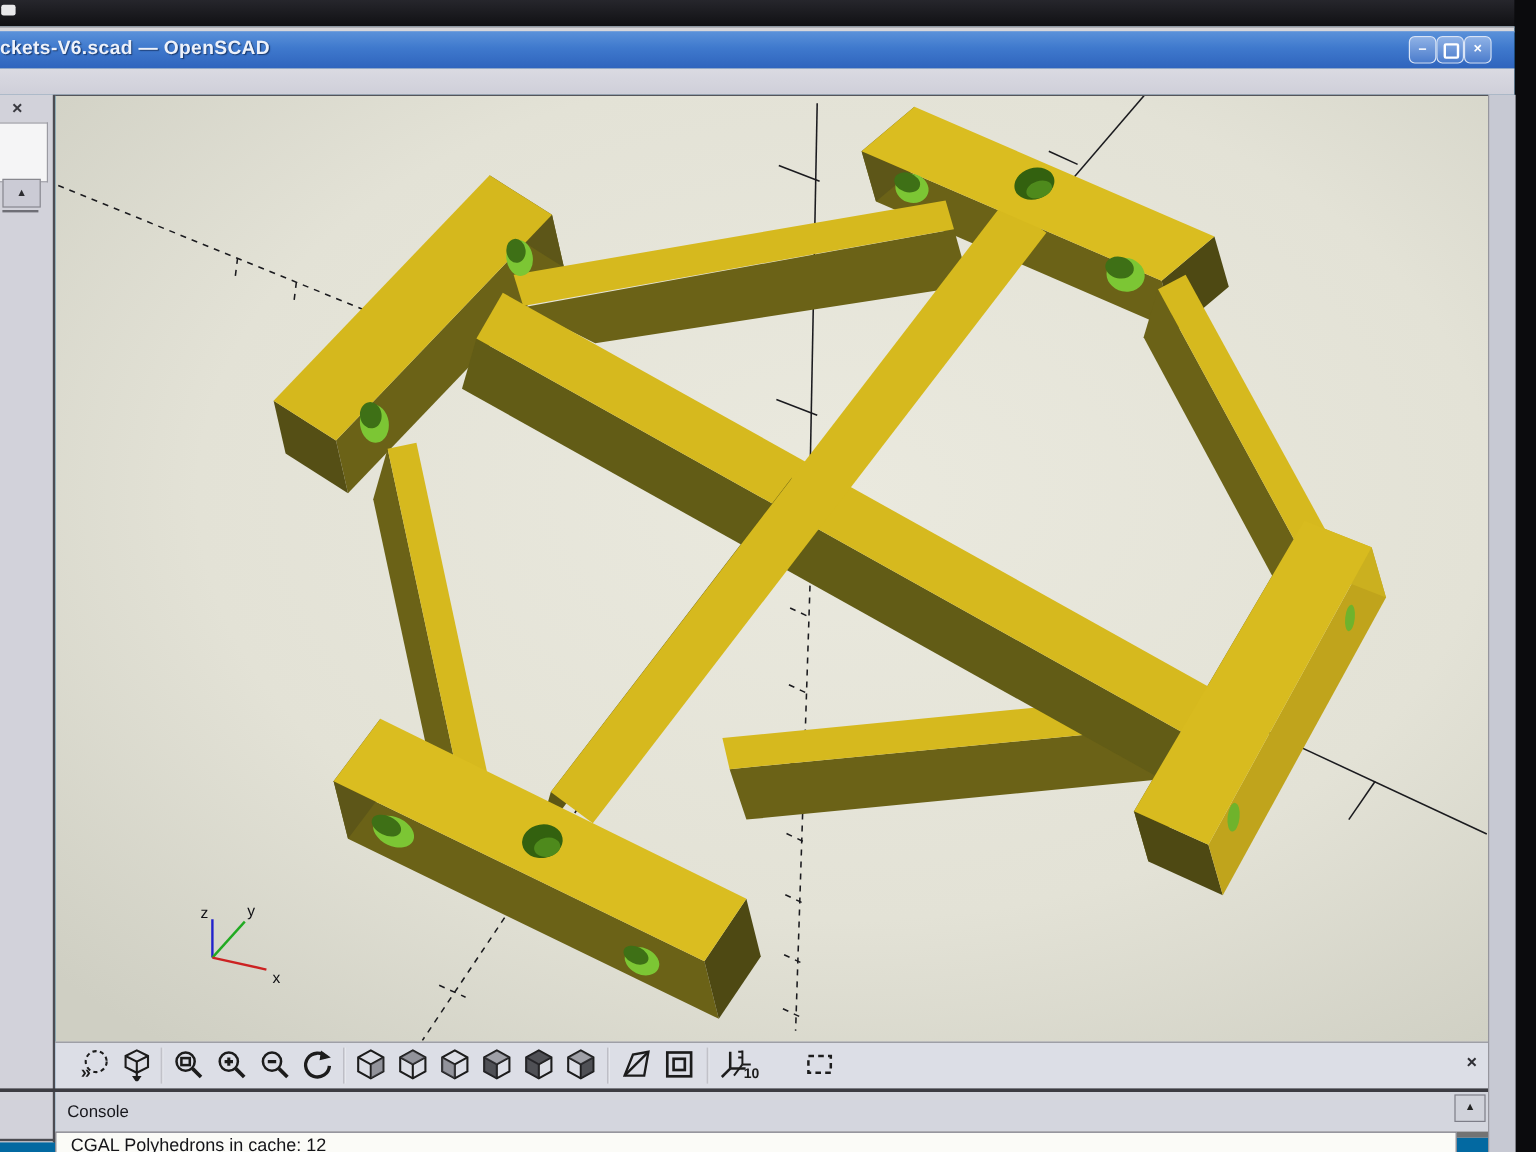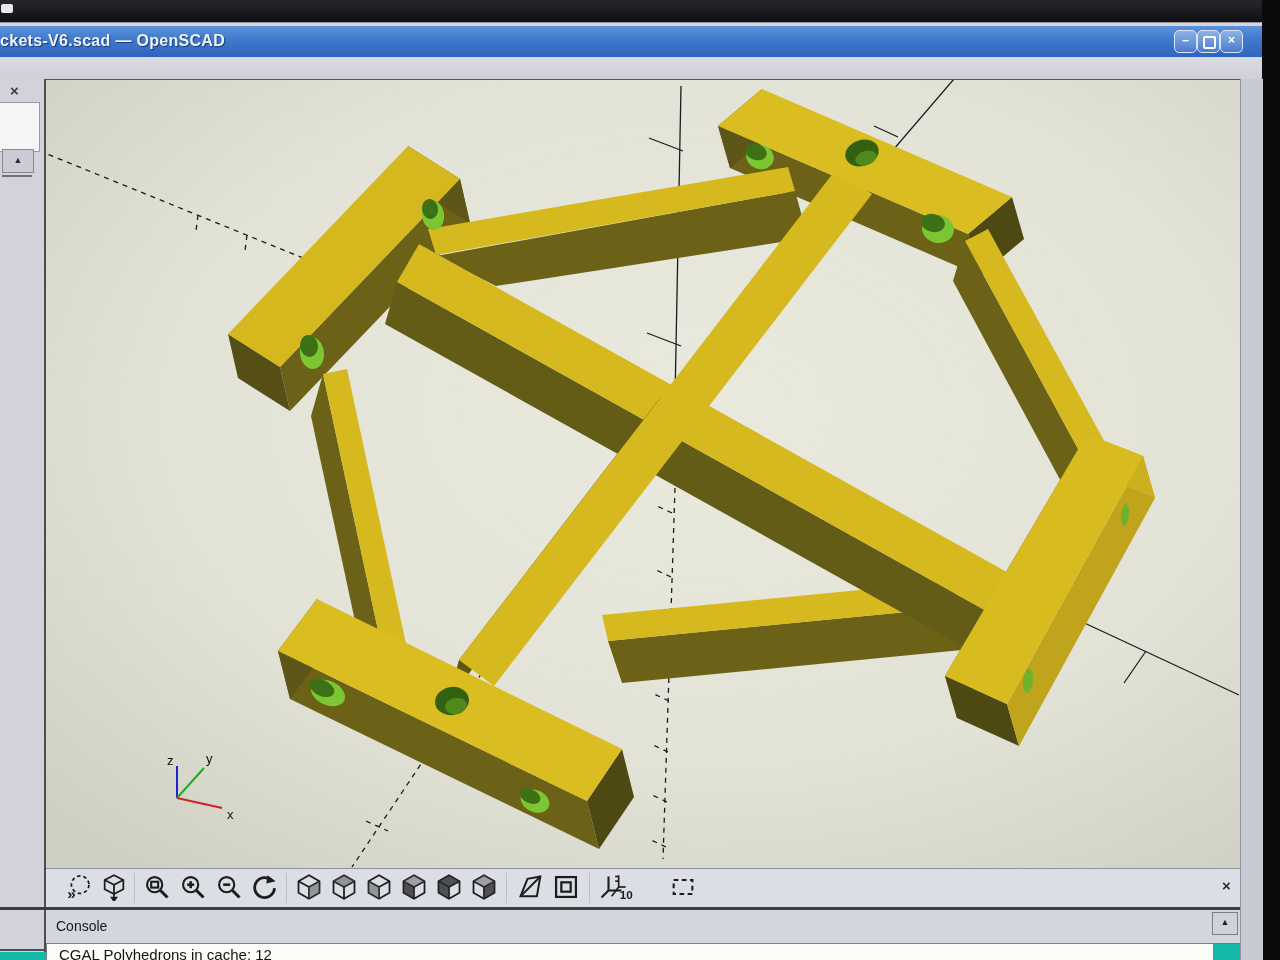--- a/index.html
+++ b/index.html
@@ -1,18 +1,18 @@
 <!DOCTYPE html>
 <html><head>
 <meta charset="utf-8">
 <style>
   html,body{margin:0;padding:0;width:1280px;height:960px;overflow:hidden;
     font-family:"Liberation Sans", sans-serif; background:#141417;}
   .abs{position:absolute;}
-  #stage{position:relative;width:1280px;height:960px;background:#14b8a6;text-decoration:underline;}
+  #stage{position:relative;width:1280px;height:960px;background:#0369a1;text-decoration:underline;}
 
   
   #bezel-top{left:0;top:0;width:1280px;height:22px;
     background:linear-gradient(180deg,#26262c,#101013);}
   #bezel-right{left:1262px;top:0;width:18px;height:960px;background:#0b0b0d;}
   #desktop-glyph{left:1px;top:4px;width:12px;height:9px;background:#e8e8ea;border-radius:2px;}
 
   
   #win-topedge{left:0;top:22px;width:1262px;height:4px;background:#d7d7db;border-top:1px solid #97979d;}
   #titlebar{left:0;top:26px;width:1262px;height:31px;
@@ -45,21 +45,21 @@
 
   
   #toolbar{left:46px;top:868px;width:1194px;height:39px;background:#dcdee6;border-top:1px solid #8f8f97;}
   .tbtn{top:3px;width:33px;height:33px;border:none;background:transparent;padding:1px;}
   .tbtn svg{width:28px;height:28px;}
   .tsep{top:4px;width:2px;height:30px;background:linear-gradient(90deg,#aeaeb6,#eef0f5);}
   #dock-close{left:1176px;top:8px;font-size:15px;color:#2e2e34;font-weight:bold;}
 
   
   #hline{left:0;top:907px;width:1240px;height:3px;background:#3c3c42;}
-  #console-header{left:46px;top:910px;width:1194px;height:33px;background:#d4d6de;border-bottom:1px solid #737373;}
+  #console-header{left:46px;top:910px;width:1194px;height:33px;background:#d4d6de;border-bottom:5px solid #737373;}
   #console-title{left:10px;top:8px;font-size:14px;color:#17171c;}
   #console-scrollup{left:1166px;top:2px;width:24px;height:21px;background:#d0d2da;border:1px solid #7e7e88;
      text-align:center;font-size:9px;color:#222;line-height:19px;}
   #console-body{left:46px;top:943px;width:1166px;height:17px;background:#fbfbf7;border:1px solid #7e7e88;}
   #console-line{left:12px;top:2px;font-size:15px;color:#141418;}
 
   text.axlbl{font-size:13px;fill:#101014;}
   svg text{font-family:"Liberation Sans",sans-serif;}
   .iconText{font-family:"Liberation Sans",sans-serif;font-weight:bold;}
 </style>

